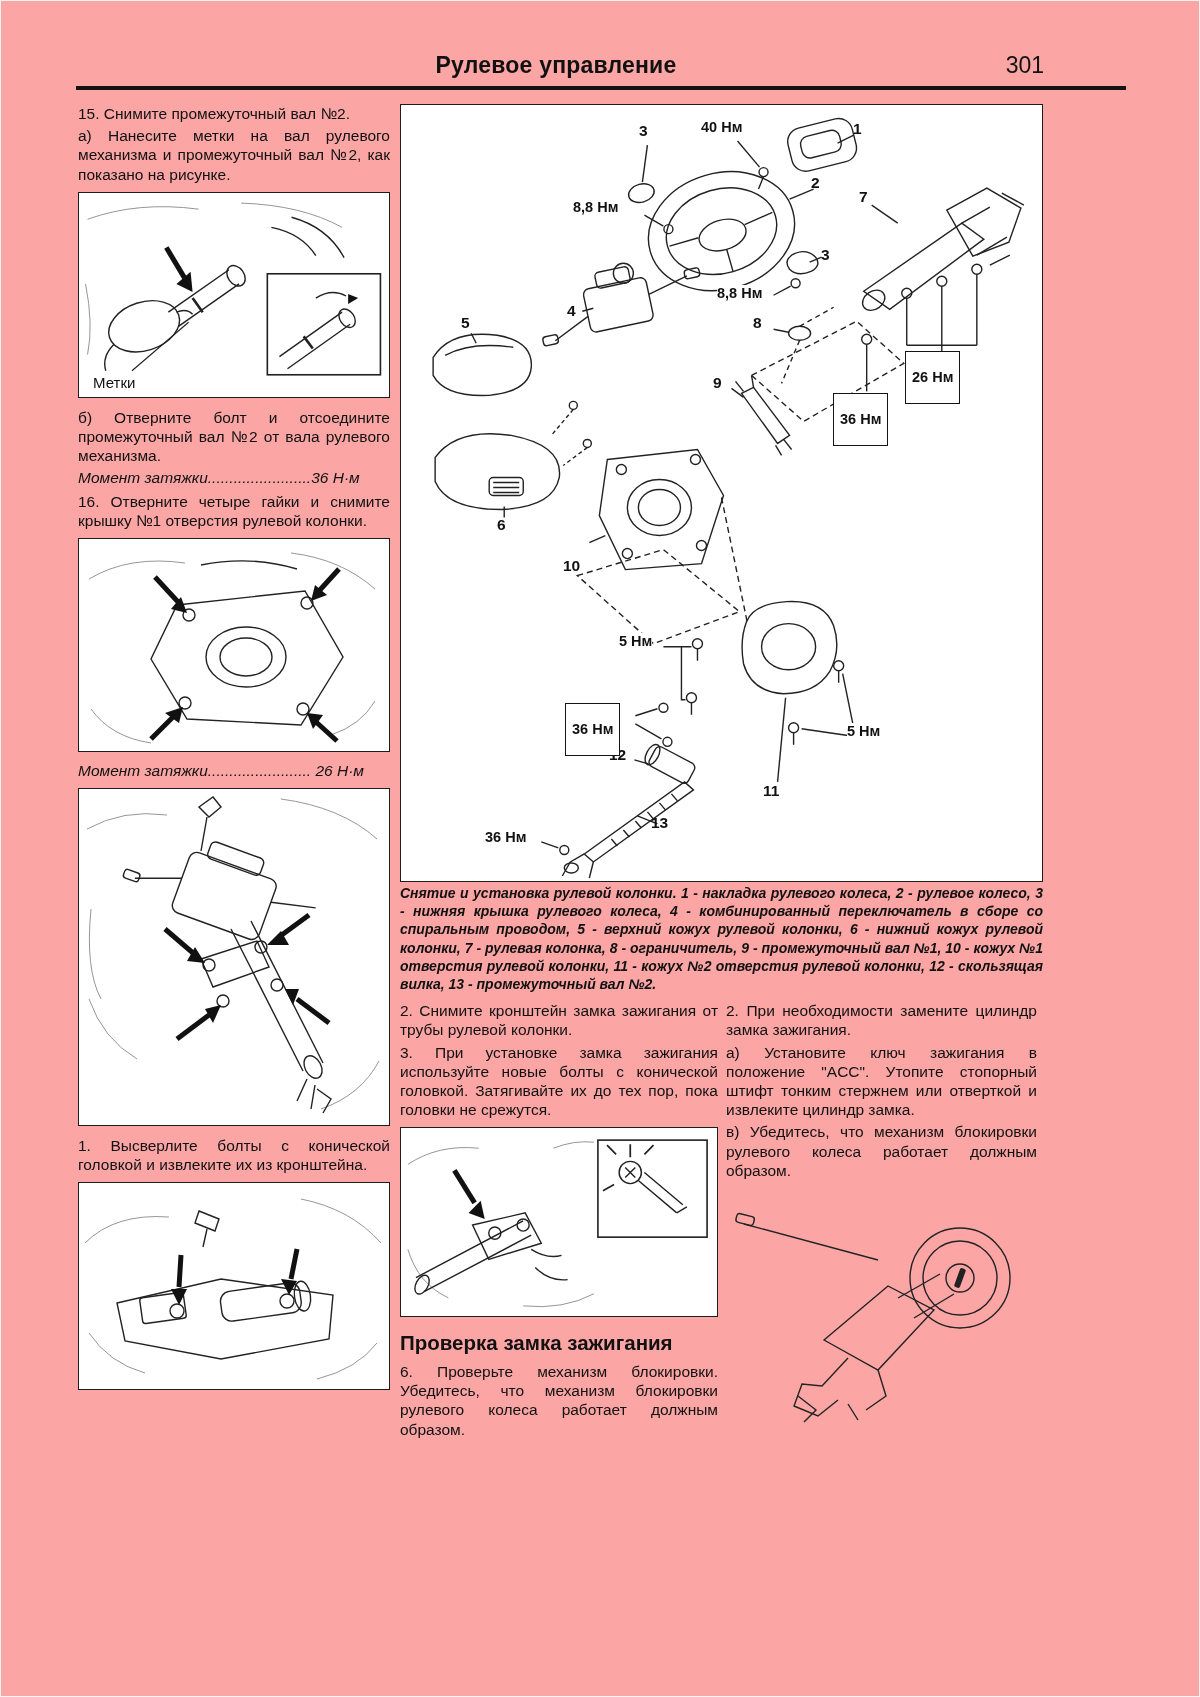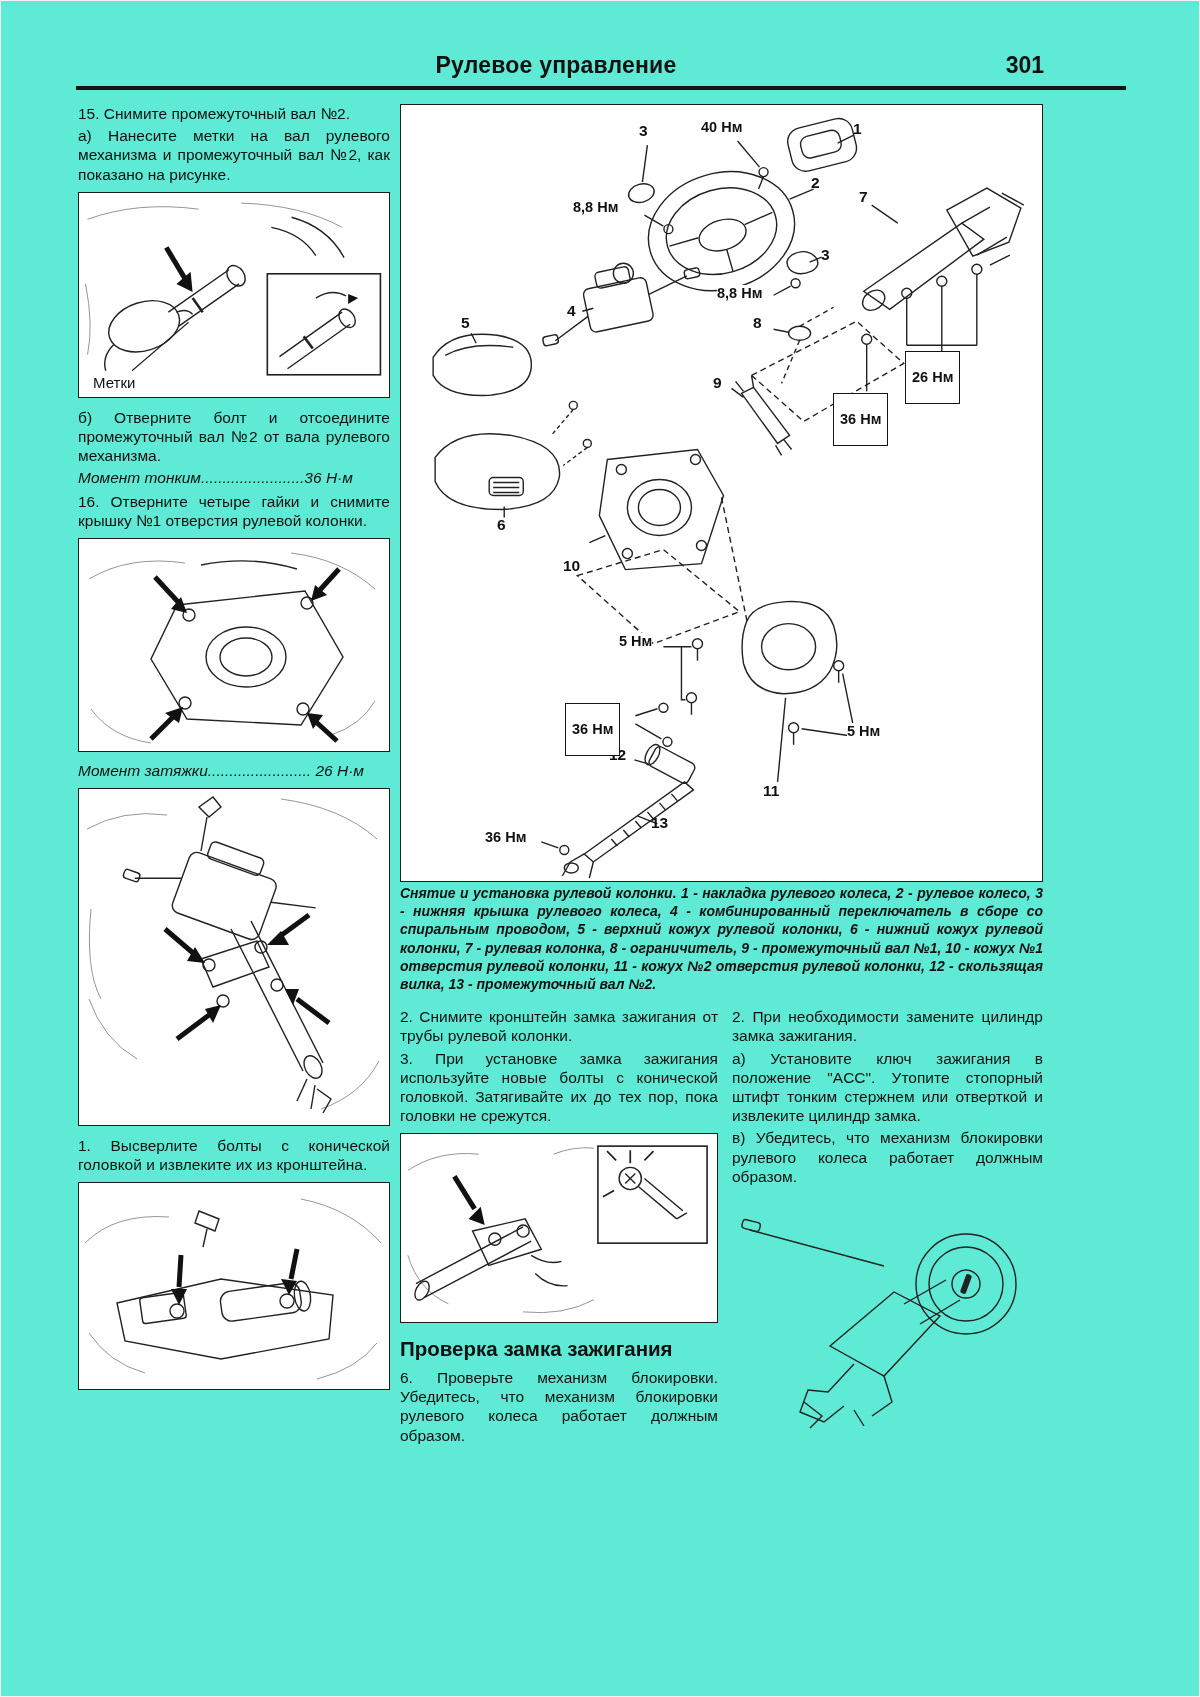--- a/index.html
+++ b/index.html
@@ -1,26 +1,26 @@
 <!DOCTYPE html>
 <html><head>
 <meta charset="utf-8">
 <style>
   * { margin:0; padding:0; box-sizing:border-box; }
   html,body { width:1200px; height:1697px; }
   body { background:#e9e9e7; font-family:"Liberation Sans", sans-serif; color:#111; }
-  .page { position:relative; width:1200px; height:1697px; background:#5eead4; overflow:hidden;
+  .page { position:relative; width:1200px; height:1697px; background:#fca5a5; overflow:hidden;
           box-shadow:inset 0 0 0 1px #f2f2f0; }
 
   
   .header { position:absolute; top:44px; left:76px; width:1050px; height:46px;
             border-bottom:4px solid #141414; }
   .header .title { position:absolute; left:0; right:90px; top:8px; text-align:center;
                    font-size:23px; font-weight:bold; letter-spacing:0.2px; }
-  .header .pagenum { position:absolute; right:82px; top:8px; font-size:23px; font-weight:bold; }
+  .header .pagenum { position:absolute; right:82px; top:8px; font-size:23px; font-weight:normal; }
 
   
   .col-left { position:absolute; left:78px; top:104px; width:312px; }
   .col-right { position:absolute; left:400px; top:104px; width:643px; }
 
   .txt { font-size:15.5px; line-height:1.24; text-align:justify; margin-bottom:3px; }
   .torque { font-size:15.5px; font-style:italic; margin:2px 0 5px; white-space:nowrap; overflow:hidden; }
   .h2 { font-size:20.5px; font-weight:bold; line-height:1.15; margin:14px 0 7px; }
 
   .figure { position:relative; border:1.7px solid #1d1d1d; background:#fff; margin:8px 0 10px; width:100%; }
@@ -29,21 +29,21 @@
 
   
   .diagram { position:relative; width:643px; height:778px; border:1.7px solid #1d1d1d; background:#fff; }
   .diagram svg.dart { position:absolute; inset:0; width:100%; height:100%; }
   .dlabel { position:absolute; font-size:15.5px; font-weight:bold; line-height:1; }
   .tlabel { position:absolute; font-size:14.5px; font-weight:600; line-height:1.15; background:#fff; }
   .tlabel.boxed { border:1.6px solid #141414; padding:17px 6px; }
 
   .caption { font-size:14px; font-weight:bold; line-height:1.3; text-align:justify; margin-top:2px;font-style:italic; }
 
-  .cols { display:flex; gap:14px; margin-top:14px; }
+  .cols { display:flex; gap:8px; margin-top:8px; }
   .midcol { width:318px; }
   .rcol { width:311px; }
   .freefig { position:relative; width:302px; height:238px; margin:10px 0 0 2px; }
   .freefig svg { display:block; width:100%; height:100%; }
 </style>
 </head>
 <body>
 
 <div class="page">
 
@@ -80,21 +80,21 @@
           <ellipse cx="265" cy="124" rx="7" ry="10" transform="rotate(-35 265 124)"></ellipse>
           <path d="M222,142 l9,12" stroke-width="2.6"></path>
           <path d="M234,104 q16,-10 30,-2"></path>
           <path d="M266,100 l10,4 l-10,6 z" fill="#111" stroke="none"></path>
         </g>
       </svg>
       <figcaption class="fig-label" style="left:14px;bottom:6px">Метки</figcaption>
     </figure>
 
     <p class="txt">б) Отверните болт и отсоедините промежуточный вал №2 от вала рулевого механизма.</p>
-    <p class="torque">Момент тонким........................36 Н·м</p>
+    <p class="torque">Момент затяжки........................36 Н·м</p>
     <p class="txt">16. Отверните четыре гайки и снимите крышку №1 отверстия рулевой колонки.</p>
 
     <figure class="figure" style="height:214px">
       <svg viewBox="0 0 306 212">
         <g stroke="#8a8a8a" stroke-width="0.9" fill="none">
           <path d="M8,40 q40,-24 96,-16 M210,14 q50,6 84,36 M10,170 q20,28 60,34 M250,196 q30,-10 44,-34"></path>
         </g>
         <g stroke="#222" fill="none" stroke-width="1.4">
           <path d="M96,66 L224,52 L262,118 L220,186 L106,180 L70,120 z"></path>
           <ellipse cx="165" cy="118" rx="40" ry="30"></ellipse>

